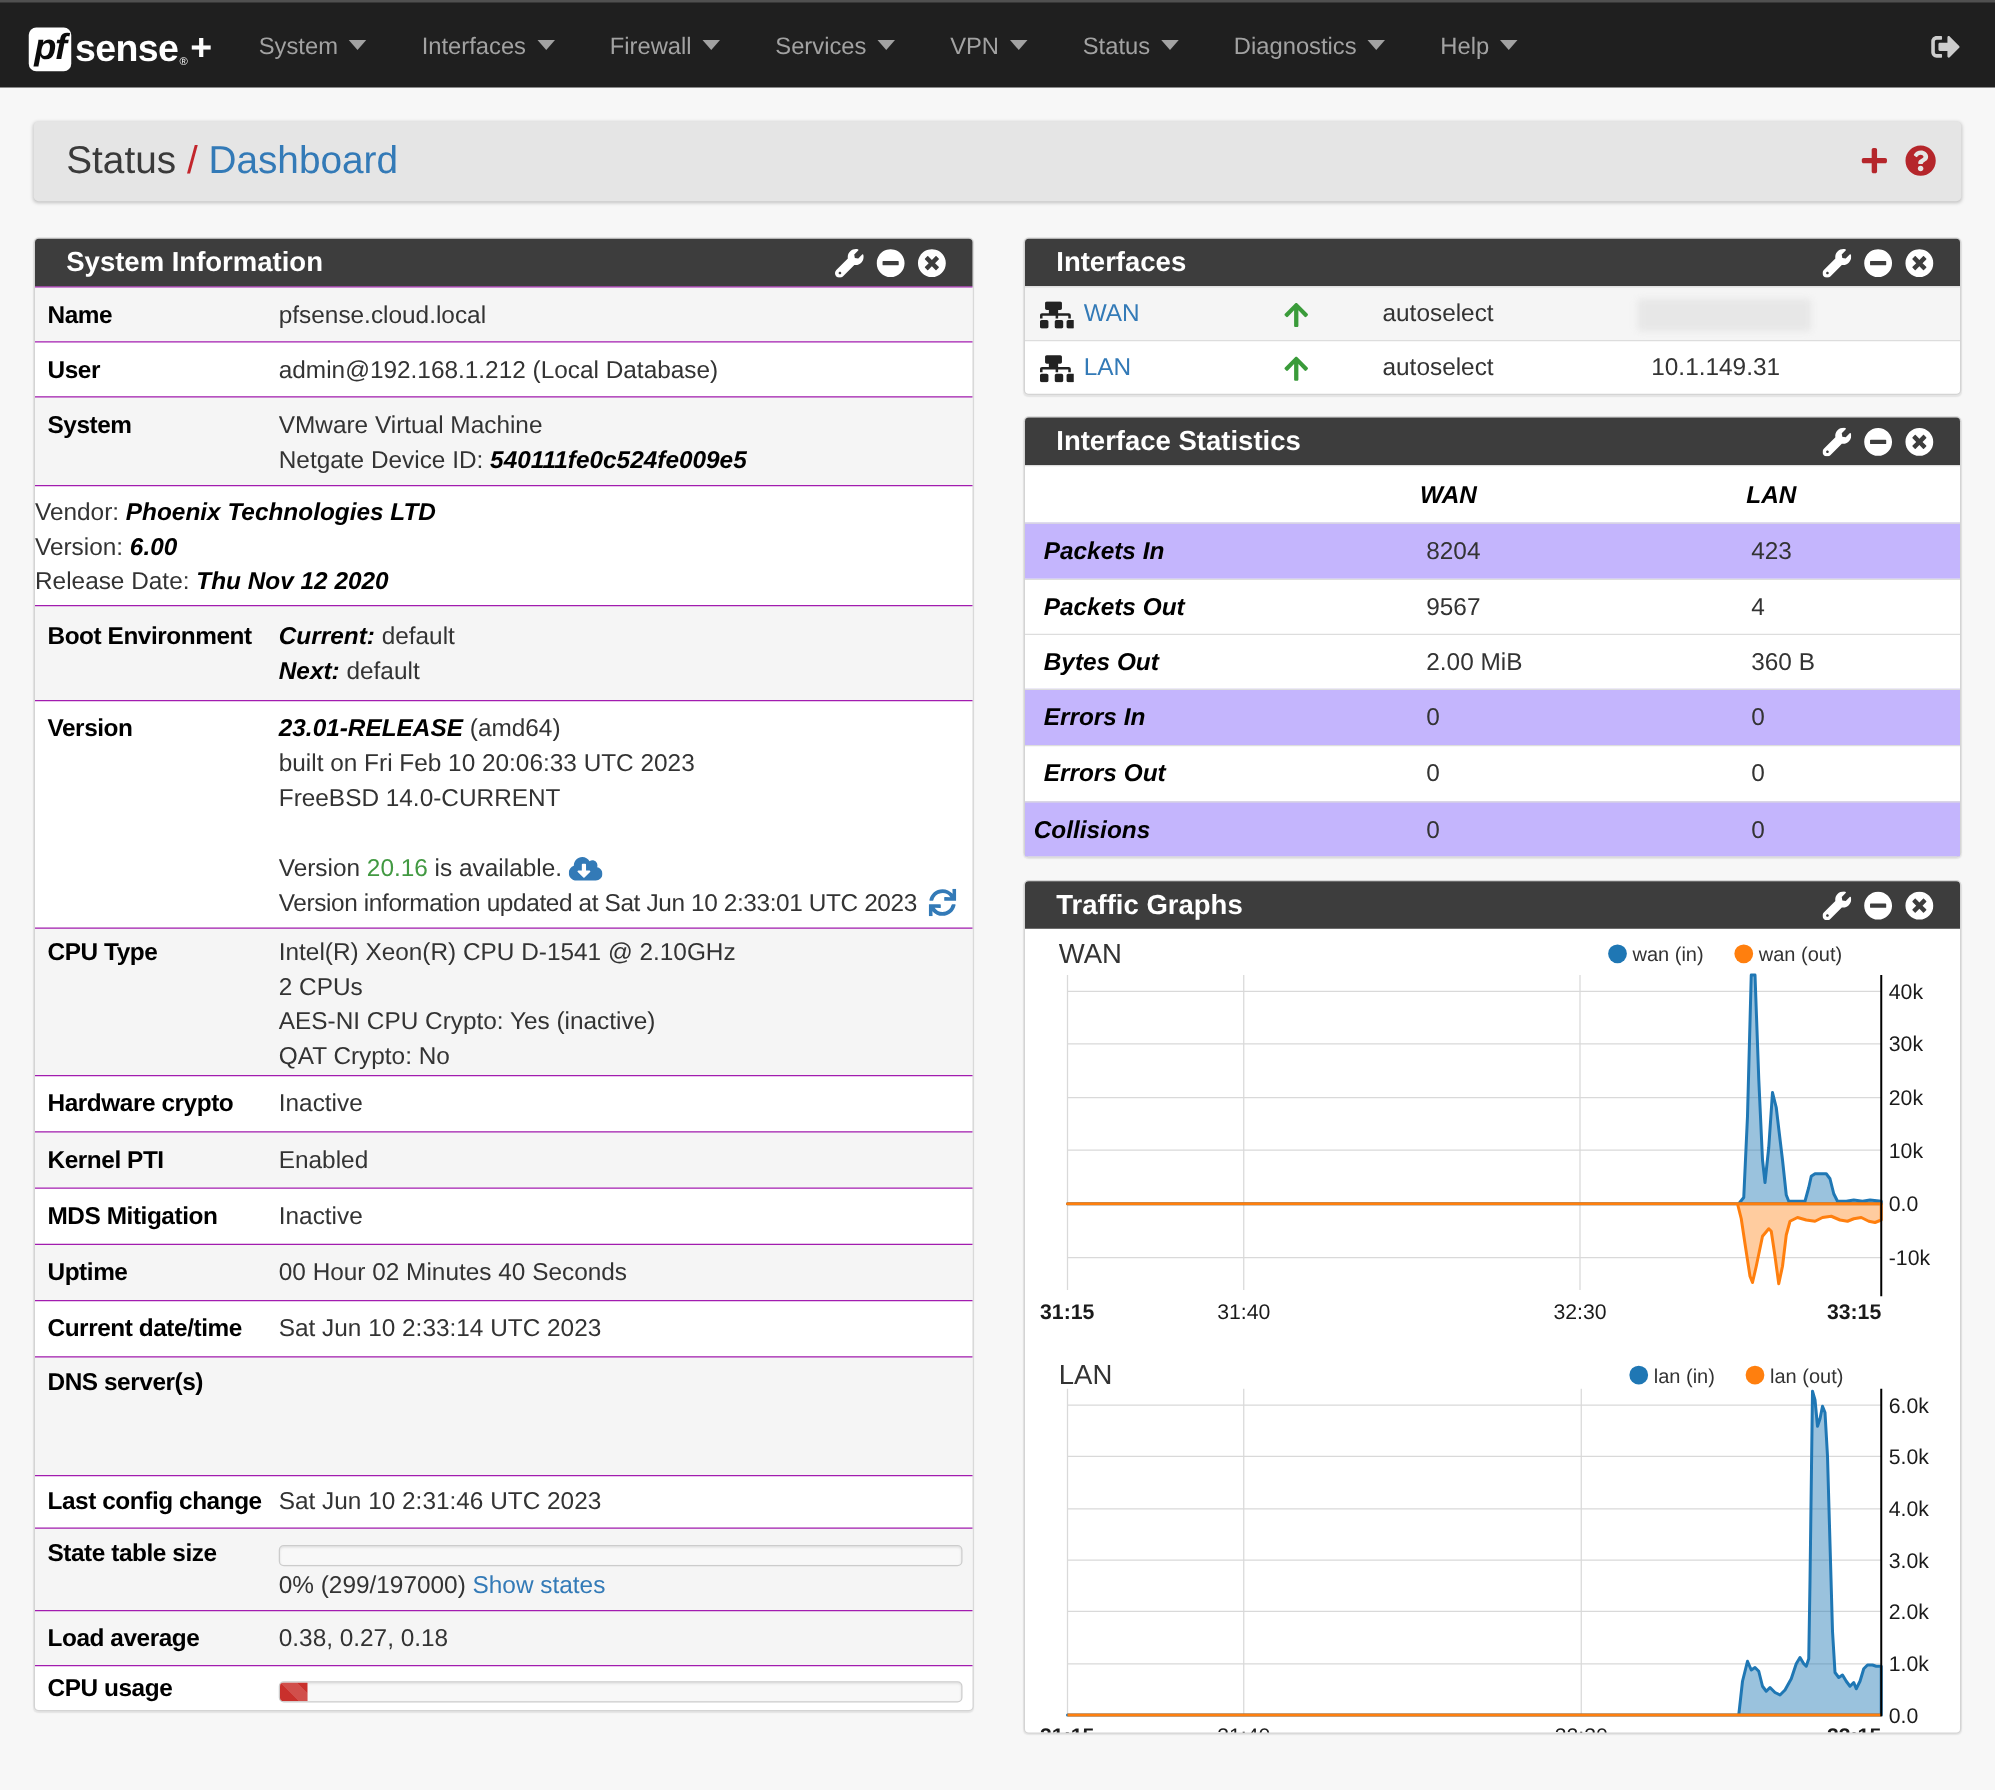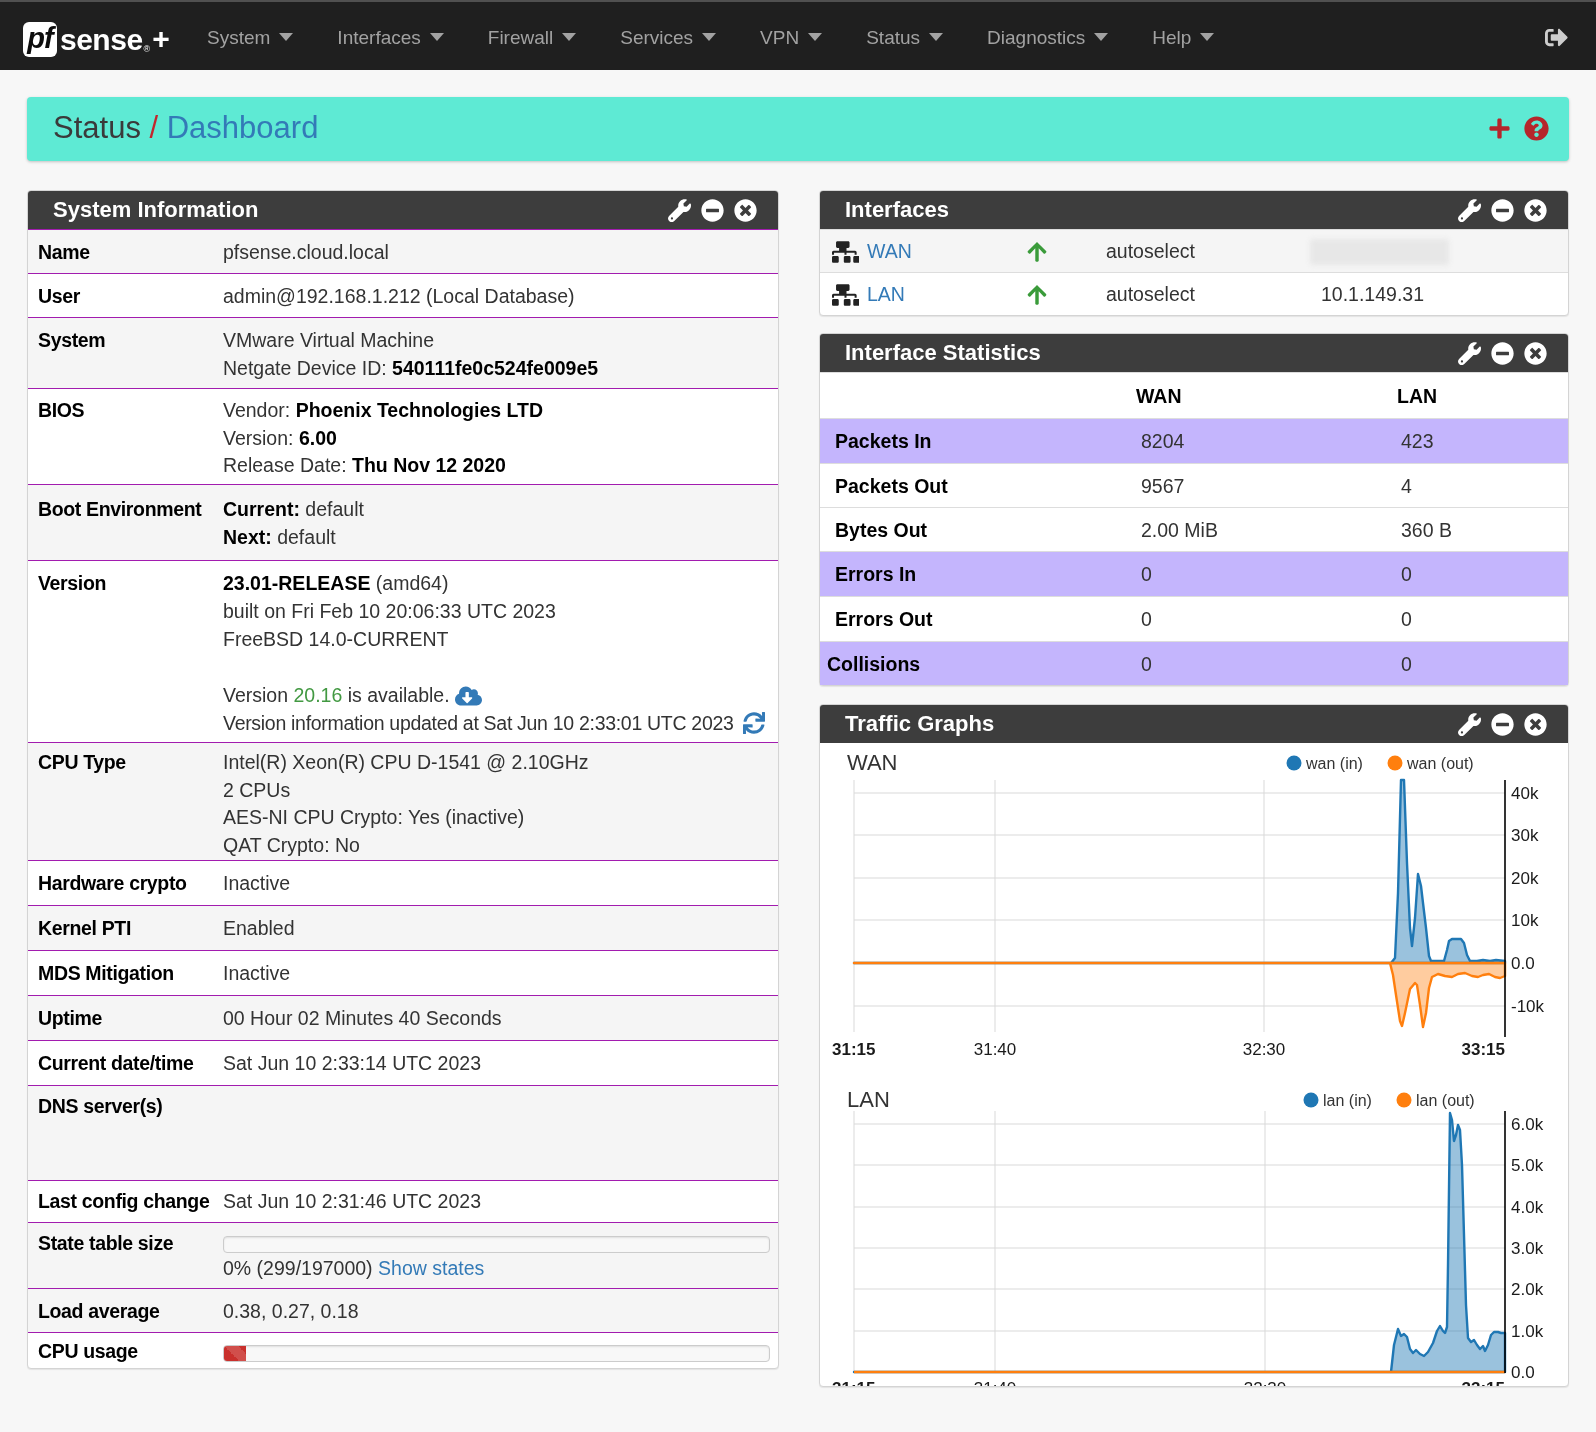--- a/index.html
+++ b/index.html
@@ -11,38 +11,38 @@
 .logo { position:absolute; left:23px; top:20px; height:35px; display:flex; align-items:center; }
 .pfbox { display:inline-block; width:34px; height:35px; background:#fff; border-radius:6px; color:#0c0c0c; font-style:italic; font-weight:bold; font-size:29px; line-height:32px; text-align:center; letter-spacing:-1px; }
 .sense { color:#fff; font-weight:bold; font-size:30px; letter-spacing:-0.5px; margin-left:3px; }
 .reg { color:#fff; font-size:9px; align-self:flex-end; margin:0 2px 3px 1px; }
 .plus { color:#fff; font-weight:bold; font-size:30px; margin-top:-2px; }
 .menu { position:absolute; left:185px; top:2px; height:68px; display:flex; align-items:center; }
 .mi { padding:0 22px; font-size:19px; color:#a2a2a2; white-space:nowrap; }
 .mi::after { content:""; display:inline-block; margin-left:9px; margin-bottom:3px; vertical-align:middle; border-left:7px solid transparent; border-right:7px solid transparent; border-top:8px solid #a2a2a2; }
 .signout { position:absolute; right:26px; top:24px; }
 .crumbwrap { margin:27px 27px 0; }
-.crumb { position:relative; height:64px; background:#5eead4; border-radius:4px; box-shadow:0 1px 3px rgba(0,0,0,.22); font-size:31px; line-height:62px; padding-left:26px; color:#3a3a3a; }
+.crumb { position:relative; height:64px; background:#e5e5e5; border-radius:4px; box-shadow:0 1px 3px rgba(0,0,0,.22); font-size:31px; line-height:62px; padding-left:26px; color:#3a3a3a; }
 .bcsep { color:#c3262c; }
 .bcplus { position:absolute; right:58px; top:20px; }
 .bchelp { position:absolute; right:20px; top:19px; }
 .content { display:flex; margin:29px 27px 0; gap:40px; align-items:flex-start; }
 .col-l { width:752px; }
 .col-r { width:750px; }
 .panel { background:#fff; border:1px solid #d4d4d4; border-radius:4px; box-shadow:0 1px 1px rgba(0,0,0,.08); margin-bottom:18px; }
 .ph { background:#3d3d3d; height:38px; border-radius:3px 3px 0 0; color:#fff; font-size:22px; font-weight:bold; line-height:38px; padding-left:25px; position:relative; }
 .phicons { position:absolute; right:21px; top:8px; display:flex; gap:10px; }
 .phicons svg { display:block; }
 
 .r { display:flex; border-top:1px solid #a21caf; line-height:28px; }
 .r:first-child { border-top:none; }
 .r.odd { background:#f5f5f5; }
 .r .l { width:195px; padding:8px 4px 0 10px; font-weight:bold; color:#000; flex:none; white-space:nowrap; letter-spacing:-0.35px; }
 .r .v { flex:1; padding:8px 8px 0 0; }
-.bold { font-weight:bold; color:#000; }
+.bold { font-weight:bold; color:#000;font-style:italic; }
 .green { color:#429942; }
 .pbar { height:17px; background:#f8f8f8; border:1px solid #ccc; border-radius:4px; box-shadow:inset 0 1px 2px rgba(0,0,0,.1); overflow:hidden; }
 .pbar .fill { height:100%; background:#c9302c; background-image:linear-gradient(45deg,rgba(255,255,255,.15) 25%,transparent 25%,transparent 50%,rgba(255,255,255,.15) 50%,rgba(255,255,255,.15) 75%,transparent 75%,transparent); background-size:28px 28px; }
 ul.dns { list-style:disc; margin:0; padding-left:55px; }
 
 .irow { position:relative; height:43px; border-top:1px solid #ddd; }
 .irow:first-child { border-top:none; }
 .irow.odd { background:#f5f5f5; }
 .irow .abs { position:absolute; top:0; line-height:43px; white-space:nowrap; }
 .srow { position:relative; border-top:1px solid #ddd; }
@@ -106,21 +106,20 @@
         </div>
       <div class="r" style="height:44px">
           <div class="l">User</div>
           <div class="v">admin@192.168.1.212 (Local Database)</div>
         </div>
       <div class="r odd" style="height:71px">
           <div class="l">System</div>
           <div class="v">VMware Virtual Machine<br>Netgate Device ID: <span class="bold">540111fe0c524fe009e5</span></div>
         </div>
       <div class="r" style="height:96px;line-height:27.5px">
-          <div class="l">BIOS</div>
           <div class="v">Vendor: <span class="bold">Phoenix Technologies LTD</span><br>Version: <span class="bold">6.00</span><br>Release Date: <span class="bold">Thu Nov 12 2020</span></div>
         </div>
       <div class="r odd" style="height:76px;line-height:28px">
           <div class="l" style="padding-top:10px">Boot Environment</div>
           <div class="v" style="padding-top:10px"><span class="bold">Current:</span> default<br><span class="bold">Next:</span> default</div>
         </div>
       <div class="r" style="height:182px;line-height:28px">
           <div class="l">Version</div>
           <div class="v"><span class="bold">23.01-RELEASE</span> (amd64)<br>built on Fri Feb 10 20:06:33 UTC 2023<br>FreeBSD 14.0-CURRENT<br><br>Version <a class="green" href="#">20.16</a> is available. <svg style="vertical-align:-5px" width="27" height="22" viewBox="0 0 640 512" fill="#337ab7">
               <path d="M537.6 226.6c4.1-10.7 6.4-22.4 6.4-34.6 0-53-43-96-96-96-19.7 0-38.1 6-53.3 16.2C367 64.2 315.3 32 256 32c-88.4 0-160 71.6-160 160 0 2.7.1 5.4.2 8.1C40.2 219.8 0 273.2 0 336c0 79.5 64.5 144 144 144h368c70.7 0 128-57.3 128-128 0-61.9-44-113.6-102.4-125.4zm-132.9 88.7L299.3 420.7c-6.2 6.2-16.4 6.2-22.6 0L171.3 315.3c-10.1-10.1-2.9-27.3 11.3-27.3H248V176c0-8.8 7.2-16 16-16h48c8.8 0 16 7.2 16 16v112h65.4c14.2 0 21.4 17.2 11.3 27.3z"></path>

